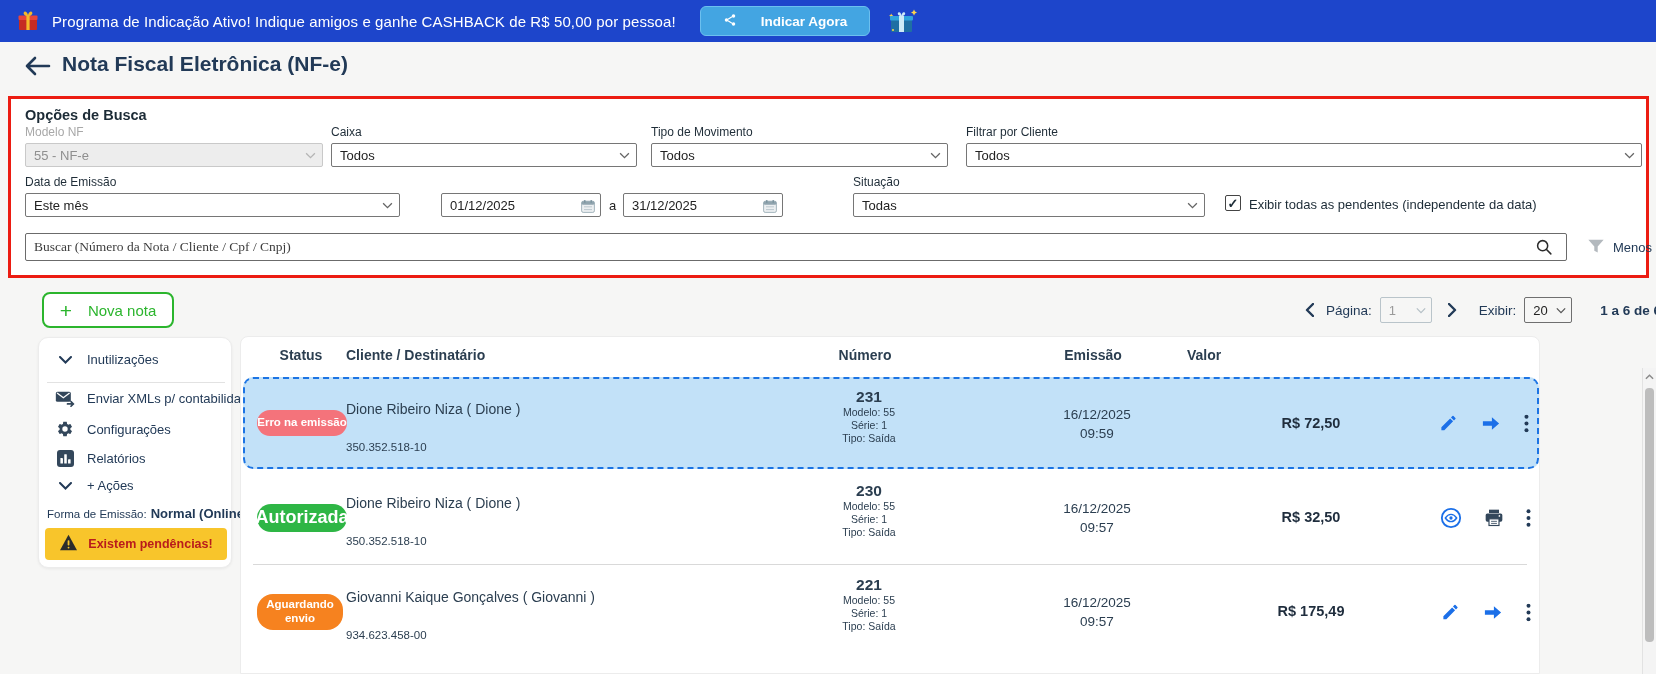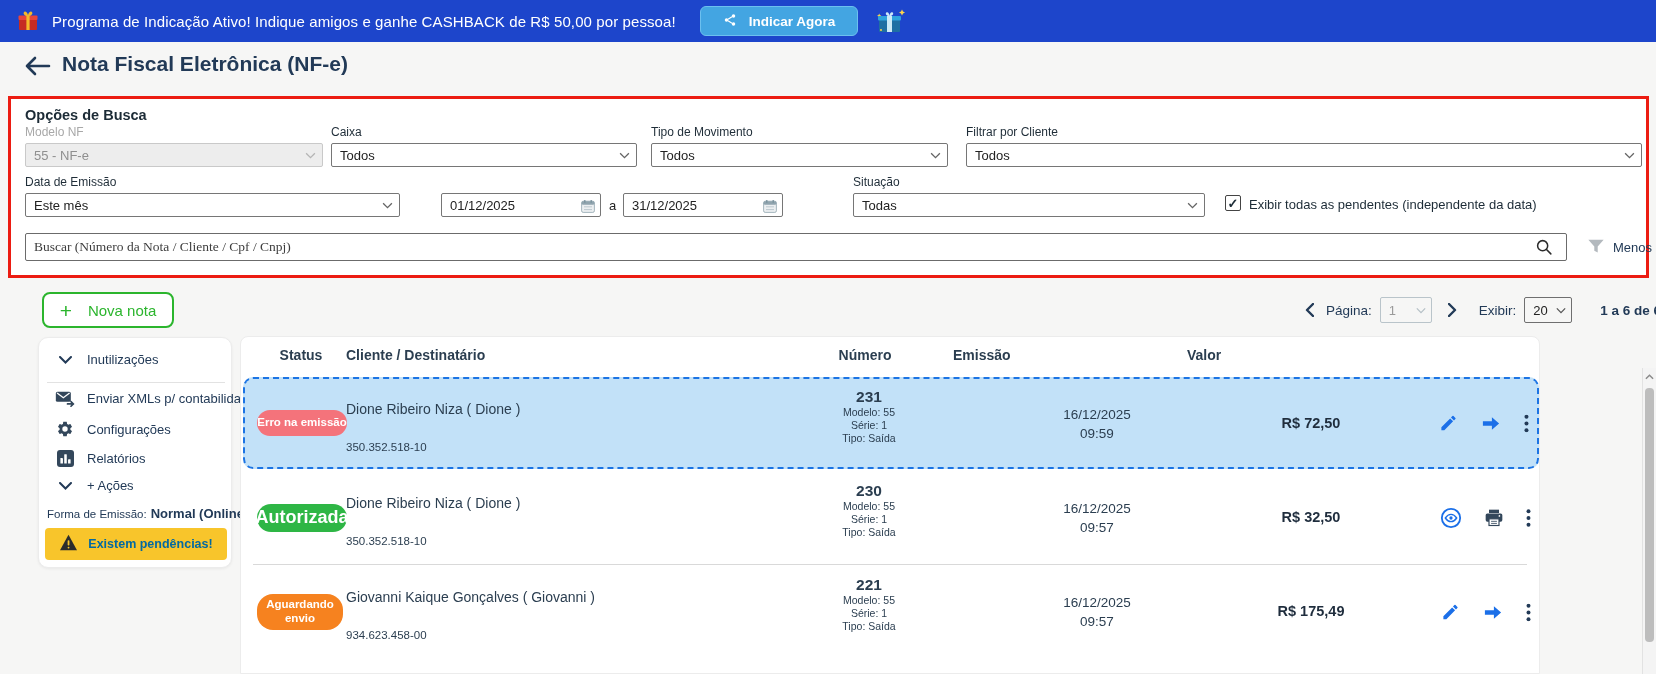--- a/index.html
+++ b/index.html
@@ -3,21 +3,21 @@
 <meta charset="utf-8">
 <style>
   *{margin:0;padding:0;box-sizing:border-box}
   html,body{width:1656px;height:674px}
   body{position:relative;overflow:hidden;background:#f6f6f5;font-family:"Liberation Sans",sans-serif;-webkit-font-smoothing:antialiased}
 
   
   .banner{position:absolute;left:0;top:0;width:1656px;height:42px;background:#1d45cb;display:flex;align-items:center;color:#fff}
   .banner .gift-left{margin-left:16px;display:flex}
   .banner-text{font-size:15px;font-weight:400;margin-left:12px;letter-spacing:.1px}
-  .banner-btn{margin-left:24px;background:#43a5e2;border:1px solid #6cc0ef;border-radius:6px;height:30px;padding:0 22px;display:flex;align-items:center;gap:12px;font-size:13.5px;font-weight:700;color:#fff;cursor:pointer}
+  .banner-btn{margin-left:24px;background:#43a5e2;border:1px solid #6cc0ef;border-radius:6px;height:30px;padding:0 22px;display:flex;align-items:center;gap:24px;font-size:13.5px;font-weight:700;color:#fff;cursor:pointer}
   .banner .gift-right{margin-left:16px;display:flex}
 
   
   .back-arrow{position:absolute;left:24px;top:56px;cursor:pointer;display:flex}
   .page-title{position:absolute;left:62px;top:52px;font-size:21px;font-weight:600;color:#223a57}
 
   
   .search-panel{position:absolute;left:8px;top:96px;width:1641px;height:182px;background:#fff;border:3px solid #ec1c12}
   .sp-title{position:absolute;left:14px;top:8px;font-size:14.5px;font-weight:700;color:#1c2b36}
   .lbl{position:absolute;font-size:12px;color:#1f2d38;white-space:nowrap}
@@ -52,29 +52,29 @@
   .pg .range{margin-left:28px;font-weight:600;color:#223a57;white-space:nowrap}
 
   
   .side-card{position:absolute;left:38px;top:337px;width:194px;height:231px;background:#fff;border:1px solid #ececec;border-radius:10px;box-shadow:0 1px 3px rgba(0,0,0,.06)}
   .side-item{position:absolute;left:16px;display:flex;align-items:center;gap:12px;font-size:13px;color:#223a57;cursor:pointer;white-space:nowrap}
   .side-item .ic{display:flex;width:20px;justify-content:center}
   .side-div{position:absolute;left:8px;top:44px;width:178px;height:1px;background:#e2e2e2}
   .emission{position:absolute;left:8px;top:168px;font-size:11.5px;color:#223a57;white-space:nowrap}
   .emission b{font-size:13px;margin-left:4px}
   .warn-box{position:absolute;left:6px;top:190px;width:182px;height:32px;background:#f8c52b;border-radius:4px;display:flex;align-items:center;justify-content:center;gap:10px;cursor:pointer}
-  .warn-box .wt{font-size:12.5px;font-weight:700;color:#0369a1}
+  .warn-box .wt{font-size:12.5px;font-weight:700;color:#b91c1c}
 
   
   .table-card{position:absolute;left:240px;top:336px;width:1300px;height:338px;background:#fff;border:1px solid #ececec;border-radius:8px 8px 0 0;overflow:hidden}
   .th{position:absolute;top:10px;font-size:14px;font-weight:700;color:#2b3e50;white-space:nowrap}
   .th-status{left:20px;width:80px;text-align:center}
   .th-client{left:105px}
   .th-number{left:524px;width:200px;text-align:center}
-  .th-emission{left:712px;width:200px;}
+  .th-emission{left:752px;width:200px;text-align:center}
   .th-value{left:946px;width:200px;text-align:left}
   .row{position:absolute;left:4px;width:1294px;height:90px}
   .row.selected{left:2px;width:1296px;height:92px;background:#c2e1f8;border:2px dashed #1b74e4;border-radius:10px}
   .row-sep{position:absolute;left:12px;top:227px;width:1274px;height:1px;background:#d9d9d9}
   .badge{position:absolute;left:12px;top:50%;transform:translateY(-50%);border-radius:16px;color:#fff;font-weight:700;display:flex;align-items:center;justify-content:center;text-align:center;line-height:1.2;cursor:default}
   .badge-error{background:#f4737b;width:90px;height:26px;font-size:11.5px}
   .badge-ok{background:#2eb645;width:90px;height:28px;font-size:18px}
   .badge-wait{background:#f6821f;width:86px;height:36px;font-size:11.5px;padding:0 8px}
   .r-client{position:absolute;left:101px;top:22px;font-size:14px;color:#2b3e50;white-space:nowrap}
   .r-doc{position:absolute;left:101px;top:62px;font-size:11.5px;color:#2b3e50}

